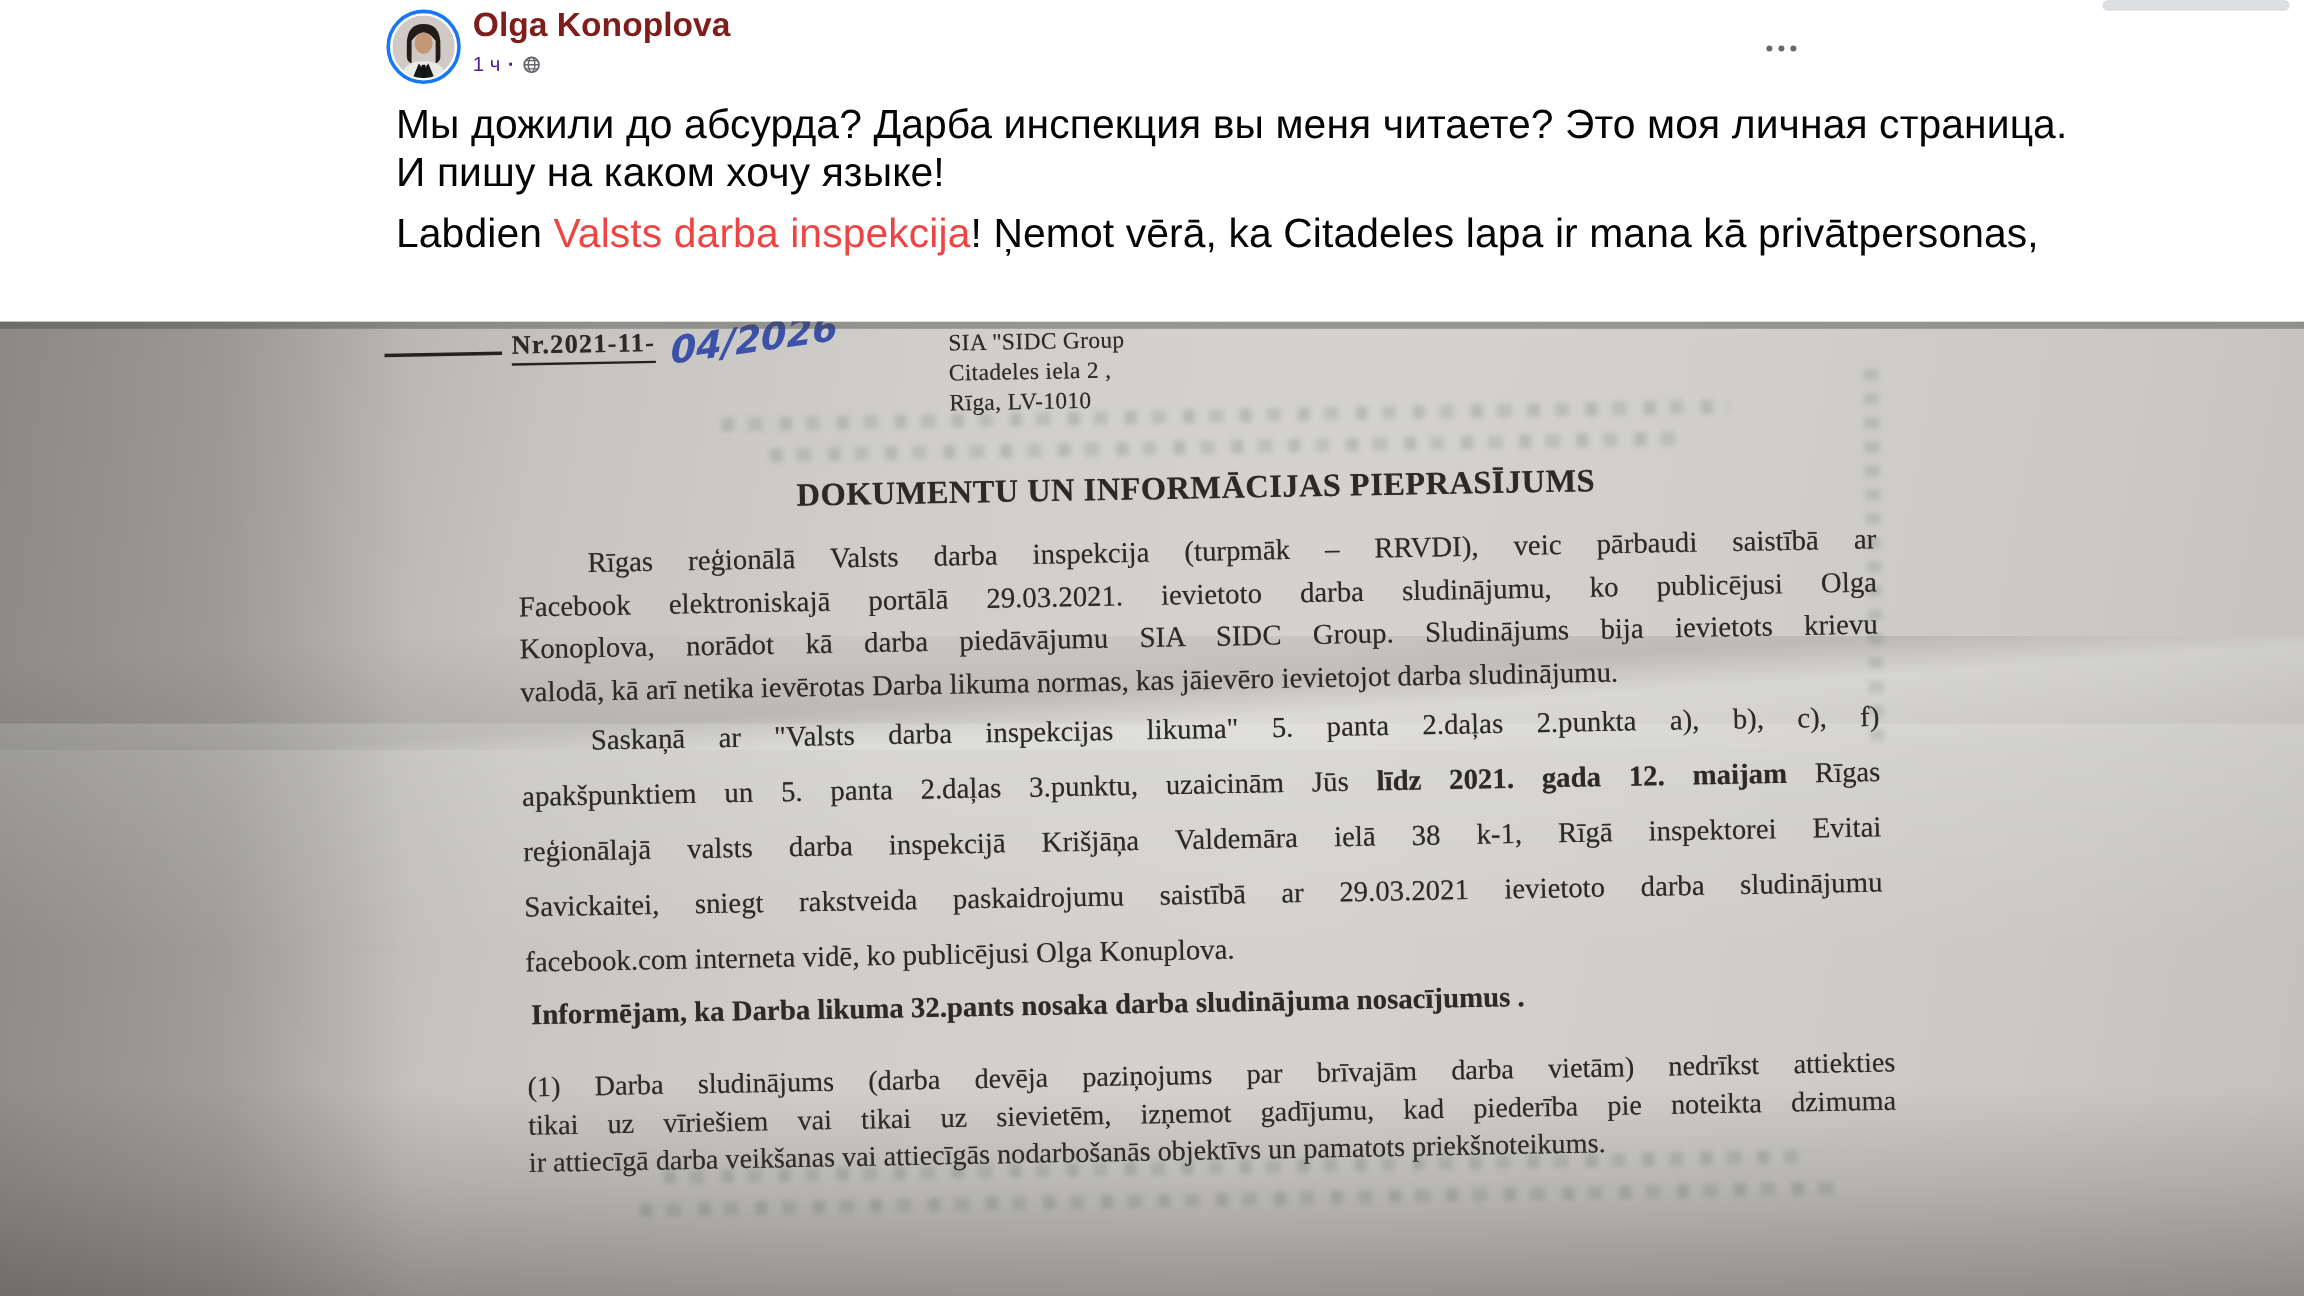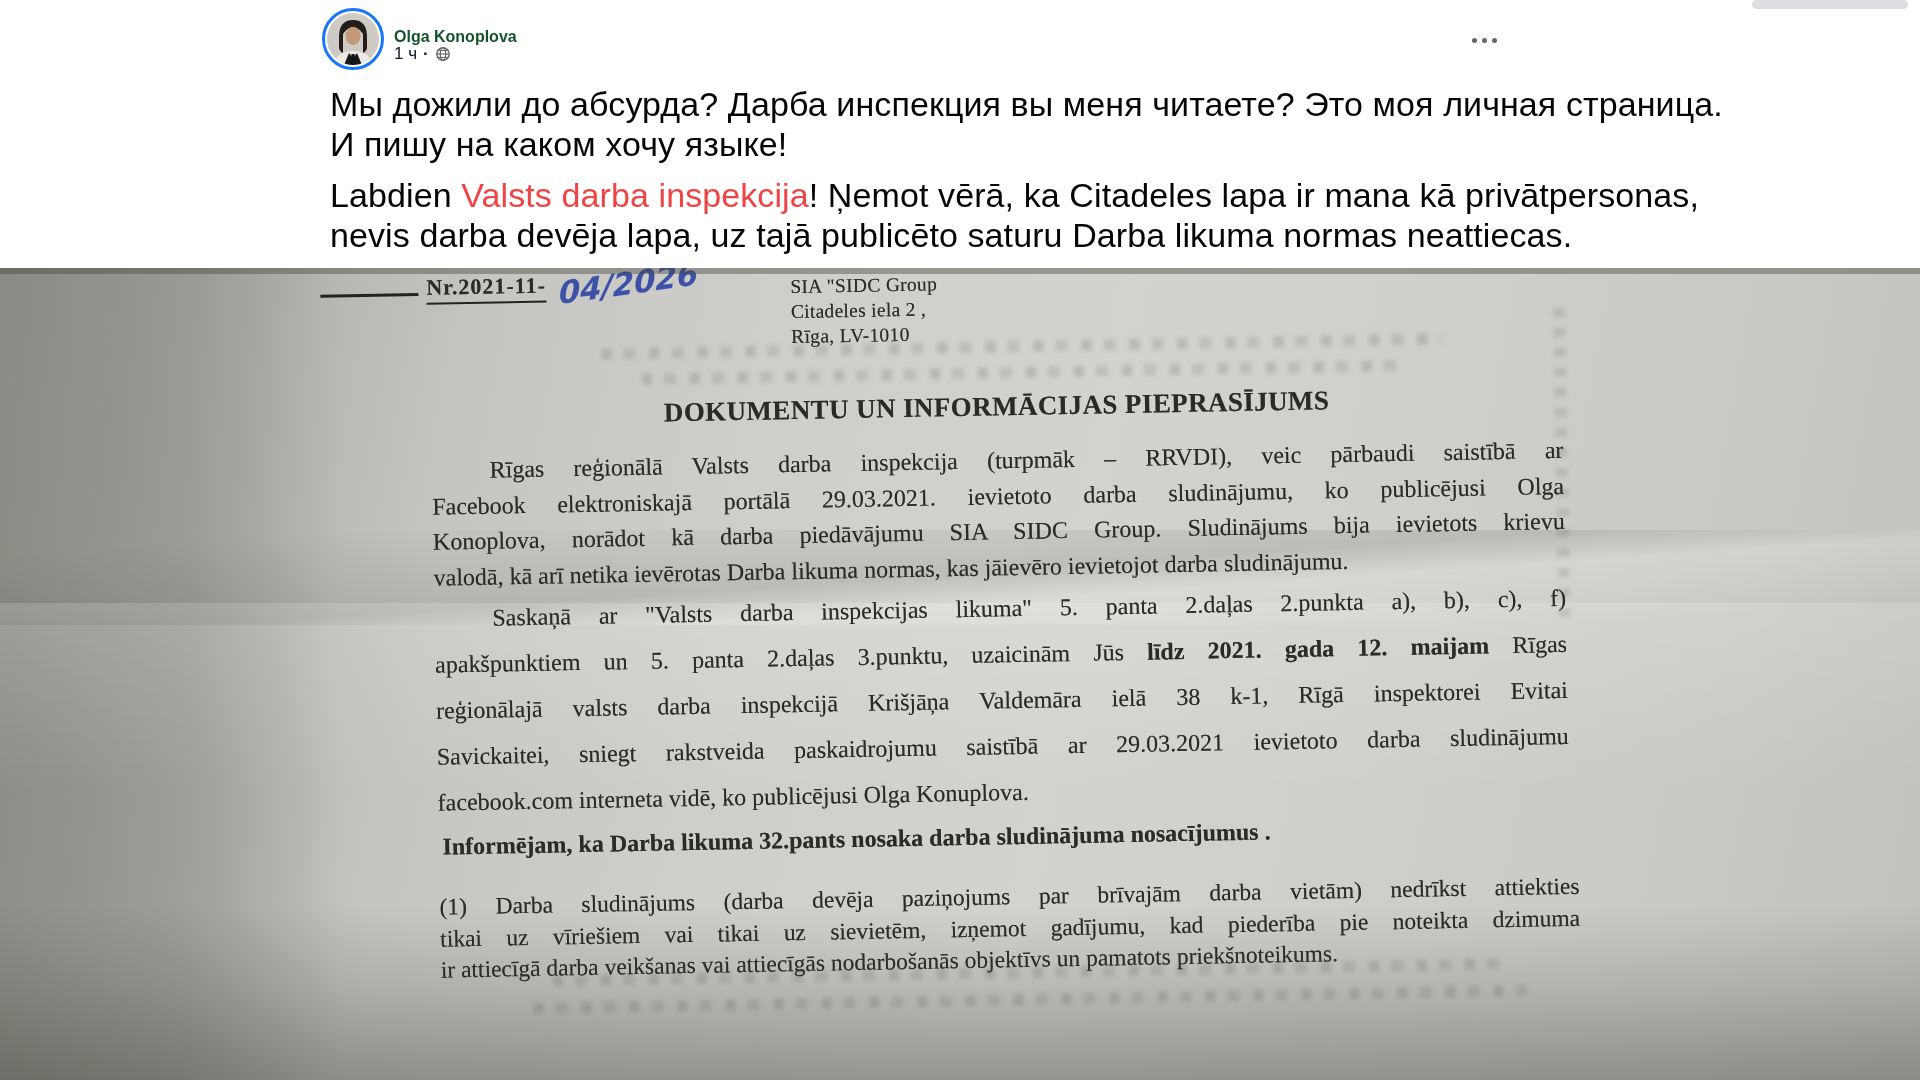--- a/index.html
+++ b/index.html
@@ -11,24 +11,24 @@
 
   
   .corner-tab { position:absolute; top:0; right:12px; width:156px; height:9px;
     background:#dcdee2; border-radius:7px; }
 
   .avatar { position:absolute; left:322px; top:8px; width:52px; height:52px;
     border-radius:50%; border:3px solid #1877f2; padding:2px; background:#fff;
     box-sizing:content-box; cursor:pointer; }
   .avatar svg { width:52px; height:52px; border-radius:50%; display:block; }
 
-  .author { position:absolute; left:394px; top:28px; font-size:16px; font-weight:bold;
-    color:#14532d; cursor:pointer; }
+  .author { position:absolute; left:394px; top:5px; font-size:28px; font-weight:bold;
+    color:#7f1d1d; cursor:pointer; }
   .meta { position:absolute; left:394px; top:44px; display:flex; align-items:center;
-    gap:6px; color:#0f172a; font-size:17px; }
+    gap:6px; color:#4c1d95; font-size:17px; }
   .meta .sep { font-weight:bold; }
 
   .menu-btn { position:absolute; left:1462px; top:28px; display:flex; gap:5px;
     padding:10px; cursor:pointer; }
   .menu-btn .dot { width:5px; height:5px; border-radius:50%; background:#65676b; }
 
   .post-text { position:absolute; left:330px; top:84px; font-size:34px; line-height:40px;
     color:#050505; letter-spacing:.1px; }
   .post-text .para { margin:0 0 11px 0; }
   .post-text .line { white-space:nowrap; }
@@ -134,21 +134,20 @@
     <span class="dot"></span>
   </div>
 
   <div class="post-text">
     <div class="para">
       <div class="line">Мы дожили до абсурда? Дарба инспекция вы меня читаете? Это моя личная страница.</div>
       <div class="line">И пишу на каком хочу языке!</div>
     </div>
     <div class="para">
       <div class="line"><span>Labdien </span><a class="page-link">Valsts darba inspekcija</a><span>! Ņemot vērā, ka Citadeles lapa ir mana kā privātpersonas,</span></div>
-      <div class="line">nevis darba devēja lapa, uz tajā publicēto saturu Darba likuma normas neattiecas.</div>
     </div>
   </div>
 
   <div class="photo">
     <div class="left-band"></div>
     <div class="crease"></div>
     <div class="hl-band"></div>
 
     <div class="doc">
       <div class="bleed bleed-a"></div>

